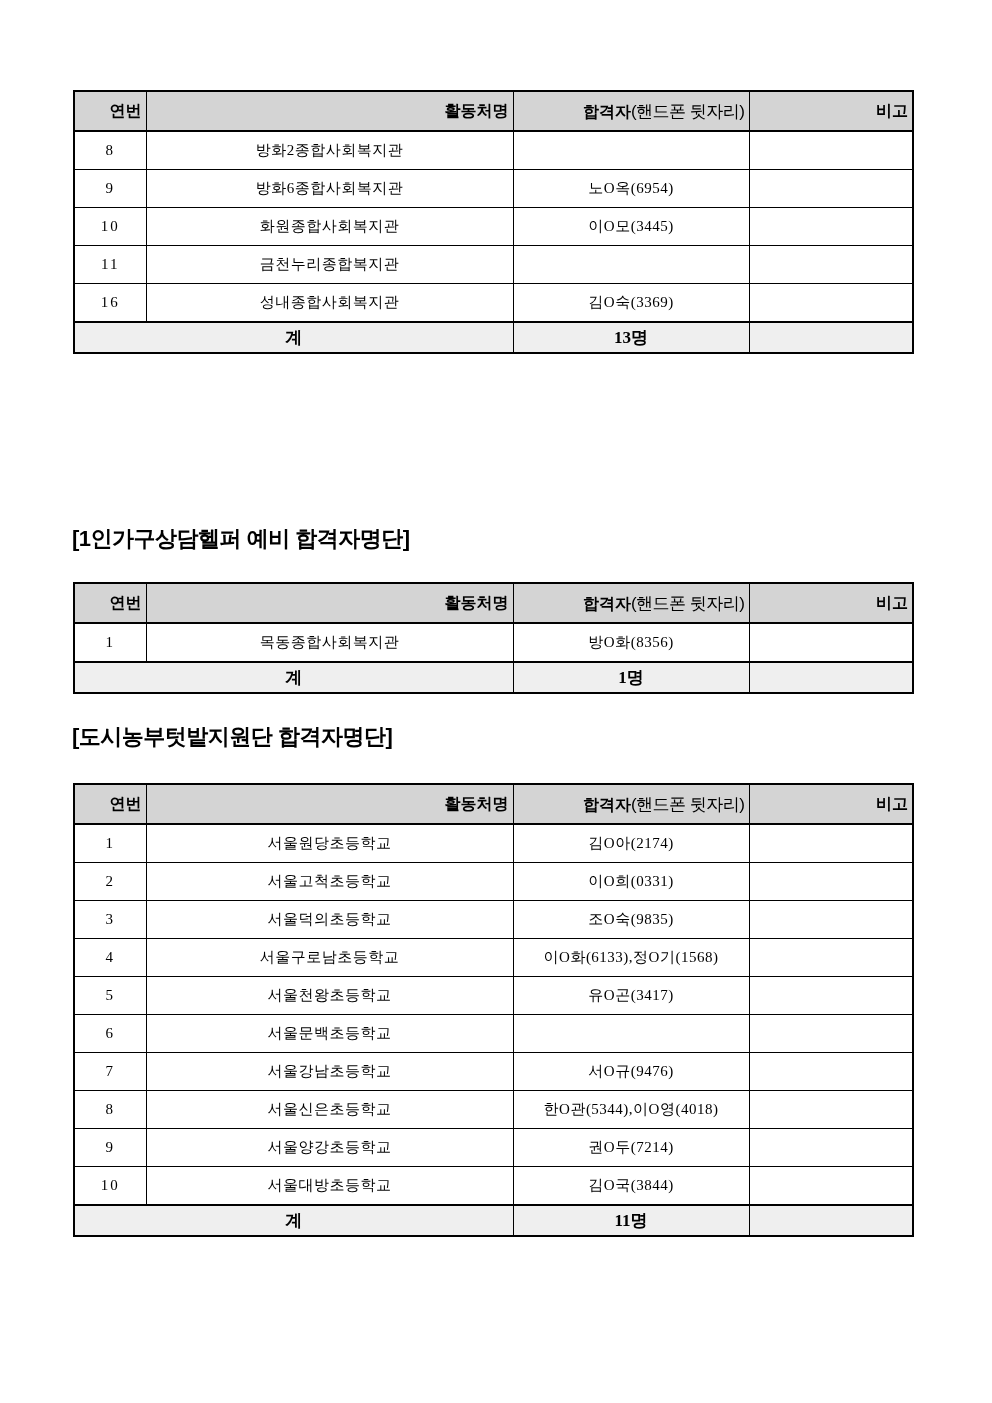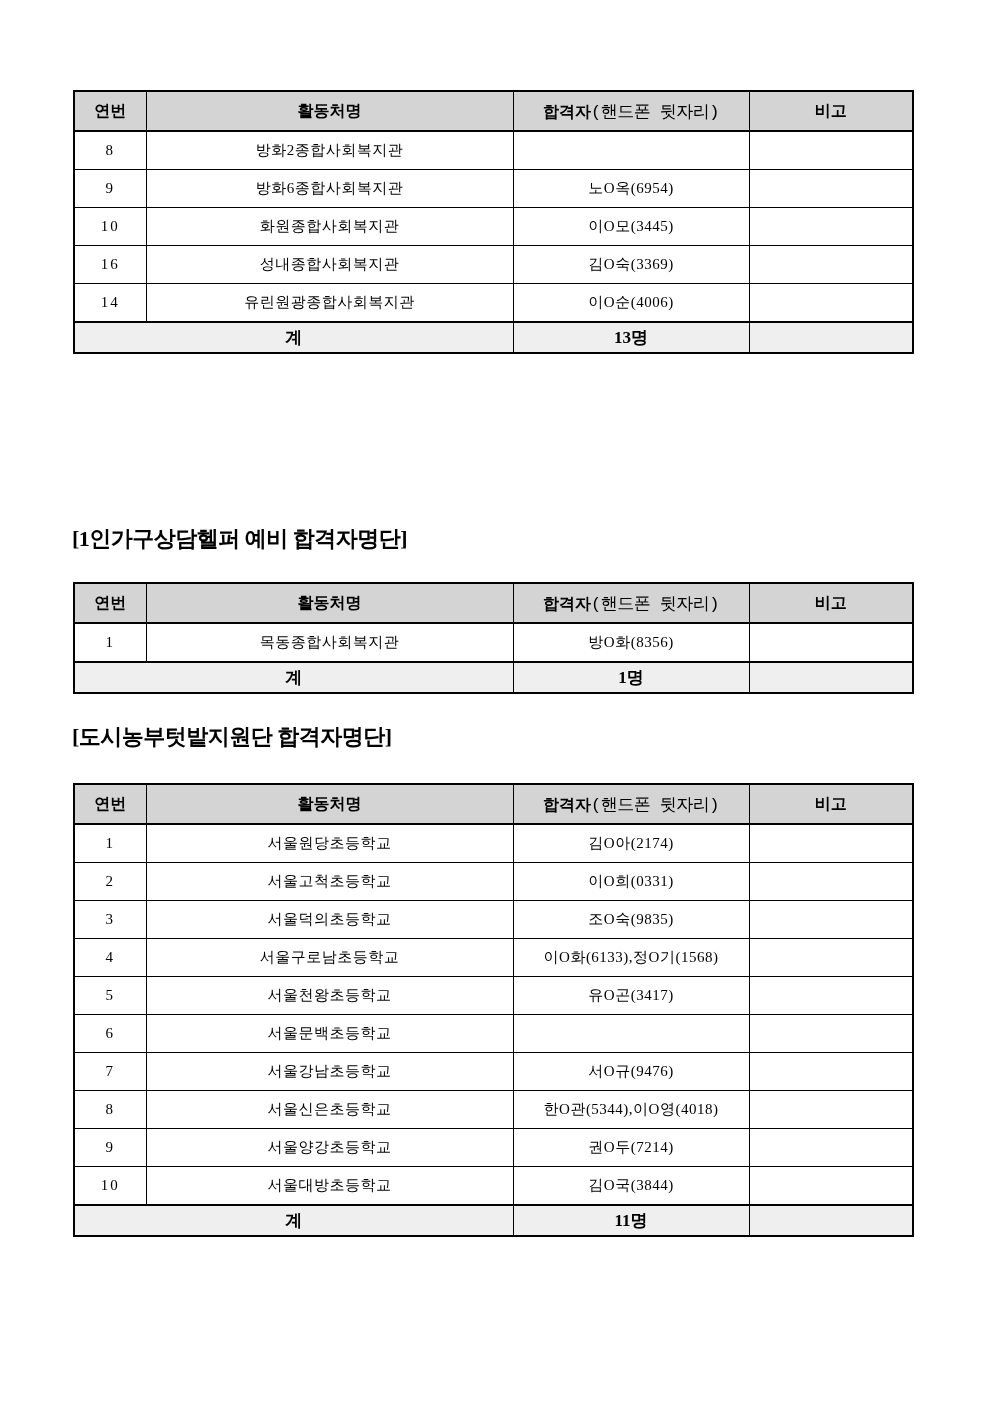--- a/index.html
+++ b/index.html
@@ -14,44 +14,45 @@
     width:992px;height:1403px;
     margin:0 auto;
     background:#ffffff;
     font-family:"Liberation Serif","DejaVu Serif",serif;
     color:var(--text);
     overflow:hidden;
   }
   .block{position:absolute;left:73px;width:839px;}
   .section-heading{
     position:absolute;left:72px;
-    font-family:Liberation Serif, serif;
+    font-family:Liberation Sans, sans-serif;
     font-weight:bold;font-size:22px;letter-spacing:-0.5px;
     white-space:nowrap;
   }
   table.roster{
     border-collapse:collapse;
     width:839px;table-layout:fixed;
     border:2px solid var(--border);
   }
   table.roster col.c-no{width:72px;}
   table.roster col.c-place{width:367px;}
   table.roster col.c-winner{width:236px;}
   table.roster col.c-note{width:164px;}
   table.roster th,table.roster td{
     border:1px solid var(--border);
     text-align:center;vertical-align:middle;
     padding:0 4px;overflow:hidden;white-space:nowrap;
   }
   table.roster thead th{
     background:var(--header-bg);
     height:38px;
-    font-family:Liberation Mono, monospace;
+    font-family:Liberation Sans, sans-serif;
     font-weight:bold;font-size:16px;
     border-bottom:2px solid var(--border);
+    text-align:right;
   }
   table.roster thead th .sub{
     font-weight:normal;font-size:17px;letter-spacing:-0.5px;
   }
   table.roster tbody td{
     height:37px;font-size:15px;letter-spacing:0.5px;
   }
   table.roster tbody td:first-child{letter-spacing:2px;}
   table.roster tfoot td{
     background:var(--total-bg);
@@ -94,29 +95,29 @@
             <td>노O옥(6954)</td>
             <td></td>
           </tr>
           <tr>
             <td>10</td>
             <td>화원종합사회복지관</td>
             <td>이O모(3445)</td>
             <td></td>
           </tr>
           <tr>
+            <td>11</td>
+            <td>금천누리종합복지관</td>
+            <td></td>
+            <td></td>
+          </tr>
+          <tr>
             <td>16</td>
             <td>성내종합사회복지관</td>
             <td>김O숙(3369)</td>
-            <td></td>
-          </tr>
-          <tr>
-            <td>14</td>
-            <td>유린원광종합사회복지관</td>
-            <td>이O순(4006)</td>
             <td></td>
           </tr>
         </tbody>
       <tfoot>
         <tr>
           <td colspan="2">계</td>
           <td>13명</td>
           <td></td>
         </tr>
       </tfoot>

